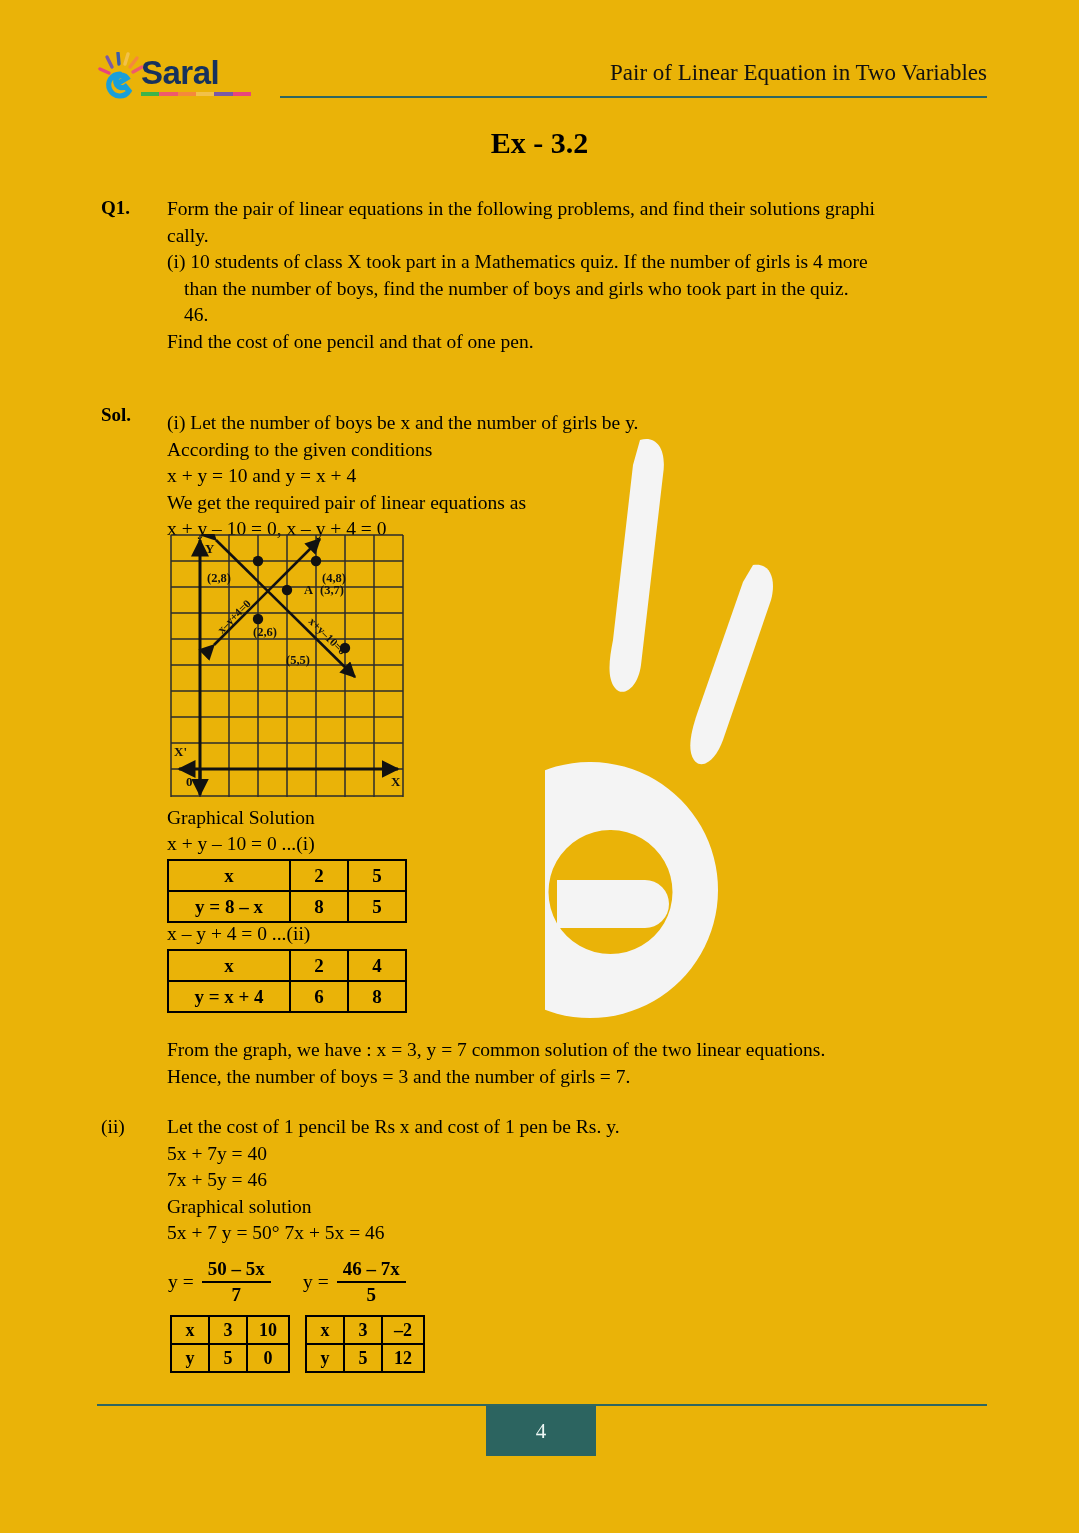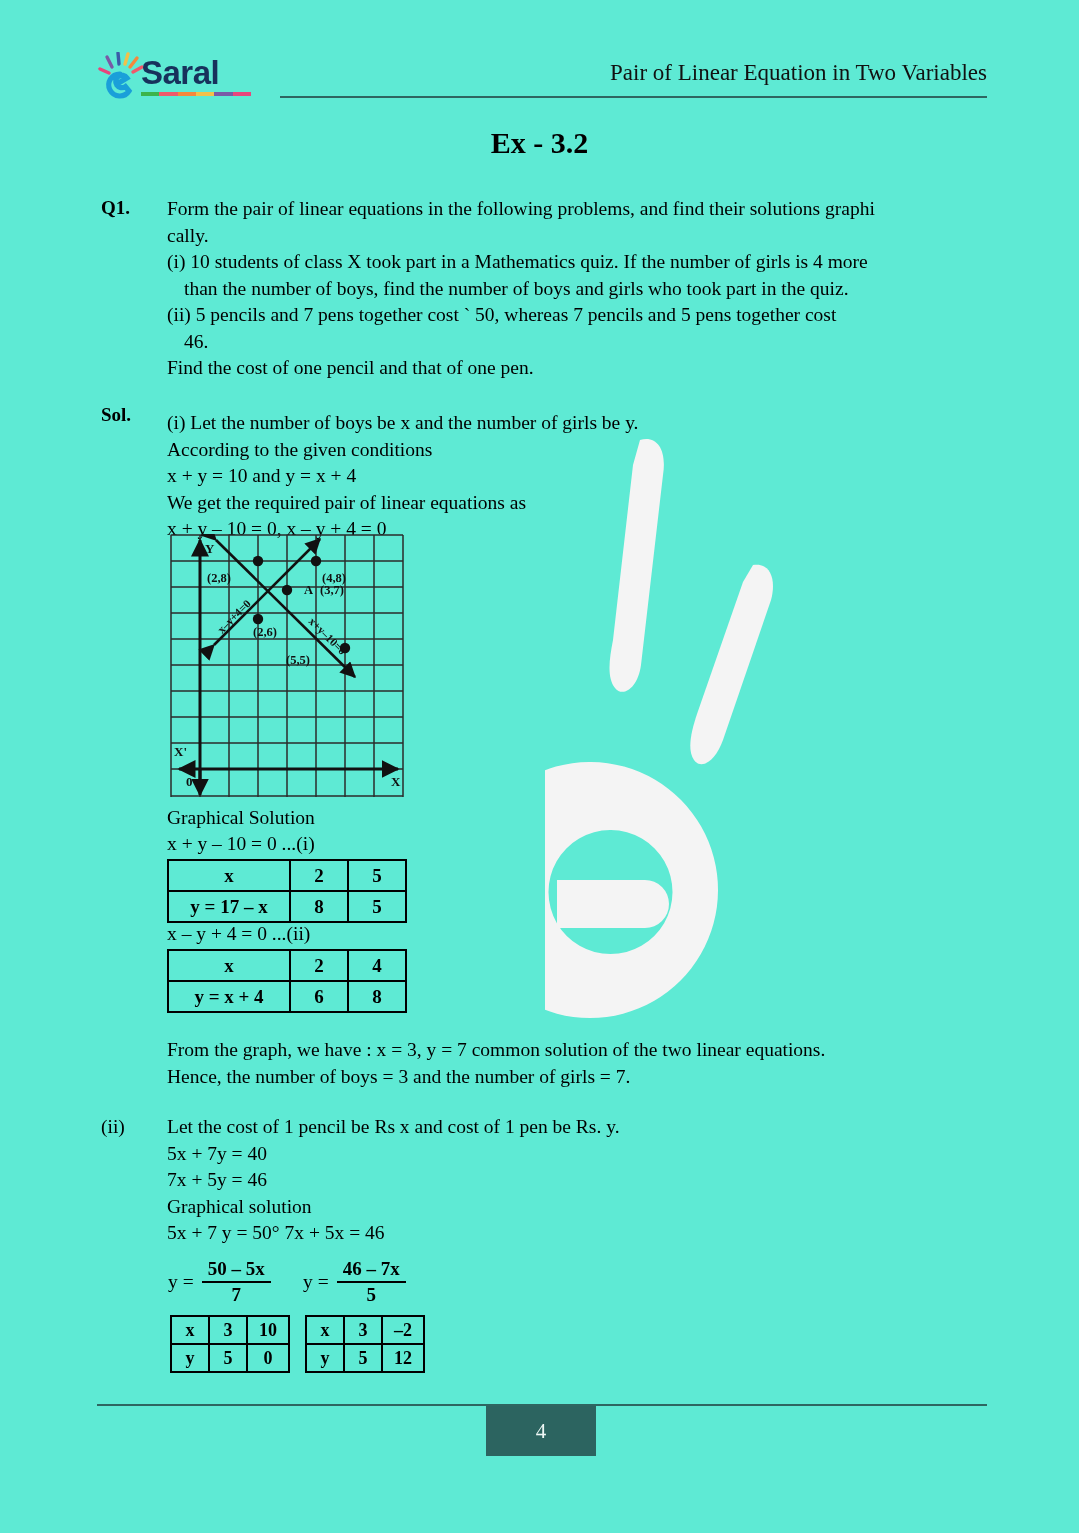--- a/index.html
+++ b/index.html
@@ -8,21 +8,21 @@
     background: #ffffff;
   }
   body {
     font-family: "Liberation Serif", serif;
     color: #000;
   }
   #page {
     position: relative;
     width: 1079px;
     height: 1533px;
-    background: #5eead4;
+    background: #eab308;
     overflow: hidden;
     box-sizing: border-box;
   }
 
   
   #watermark {
     position: absolute;
     left: 545px;
     top: 410px;
     width: 430px;
@@ -228,21 +228,20 @@
   </div>
 
   <div id="ex-title">Ex - 3.2</div>
 
   <div class="blk lbl" style="left:101px; top:197px;">Q1.</div>
   <div class="blk ptxt" style="left:167px; top:196px; width:820px;">
     <div>Form the pair of linear equations in the following problems, and find their solutions graphi</div>
     <div>cally.</div>
     <div class="indent1">(i) 10 students of class X took part in a Mathematics quiz. If the number of girls is 4 more</div>
     <div class="indent2">than the number of boys, find the number of boys and girls who took part in the quiz.</div>
-    <div class="indent1">(ii) 5 pencils and 7 pens together cost ` 50, whereas 7 pencils and 5 pens together cost</div>
     <div class="indent2">46.</div>
     <div>Find the cost of one pencil and that of one pen.</div>
   </div>
 
   <div class="blk lbl" style="left:101px; top:404px;">Sol.</div>
   <div class="blk ptxt" style="left:167px; top:402px; width:760px;margin-top:8px;">
     <div>(i) Let the number of boys be x and the number of girls be y.</div>
     <div>According to the given conditions</div>
     <div>x + y = 10 and y = x + 4</div>
     <div>We get the required pair of linear equations as</div>
@@ -326,21 +325,21 @@
 
   <div class="blk" style="left:167px; top:859px;">
     <table class="vtable">
       <tbody>
           <tr>
         <td class="w-lbl">x</td>
         <td class="w-val">2</td>
         <td class="w-val">5</td>
       </tr>
       <tr>
-        <td class="w-lbl">y = 17 – x</td>
+        <td class="w-lbl">y = 8 – x</td>
         <td class="w-val">8</td>
         <td class="w-val">5</td>
       </tr>
     </tbody>
       </table>
   </div>
 
   <div class="blk ptxt" style="left:167px; top:921px;">x – y + 4 = 0    ...(ii)</div>
 
   <div class="blk" style="left:167px; top:949px;">

